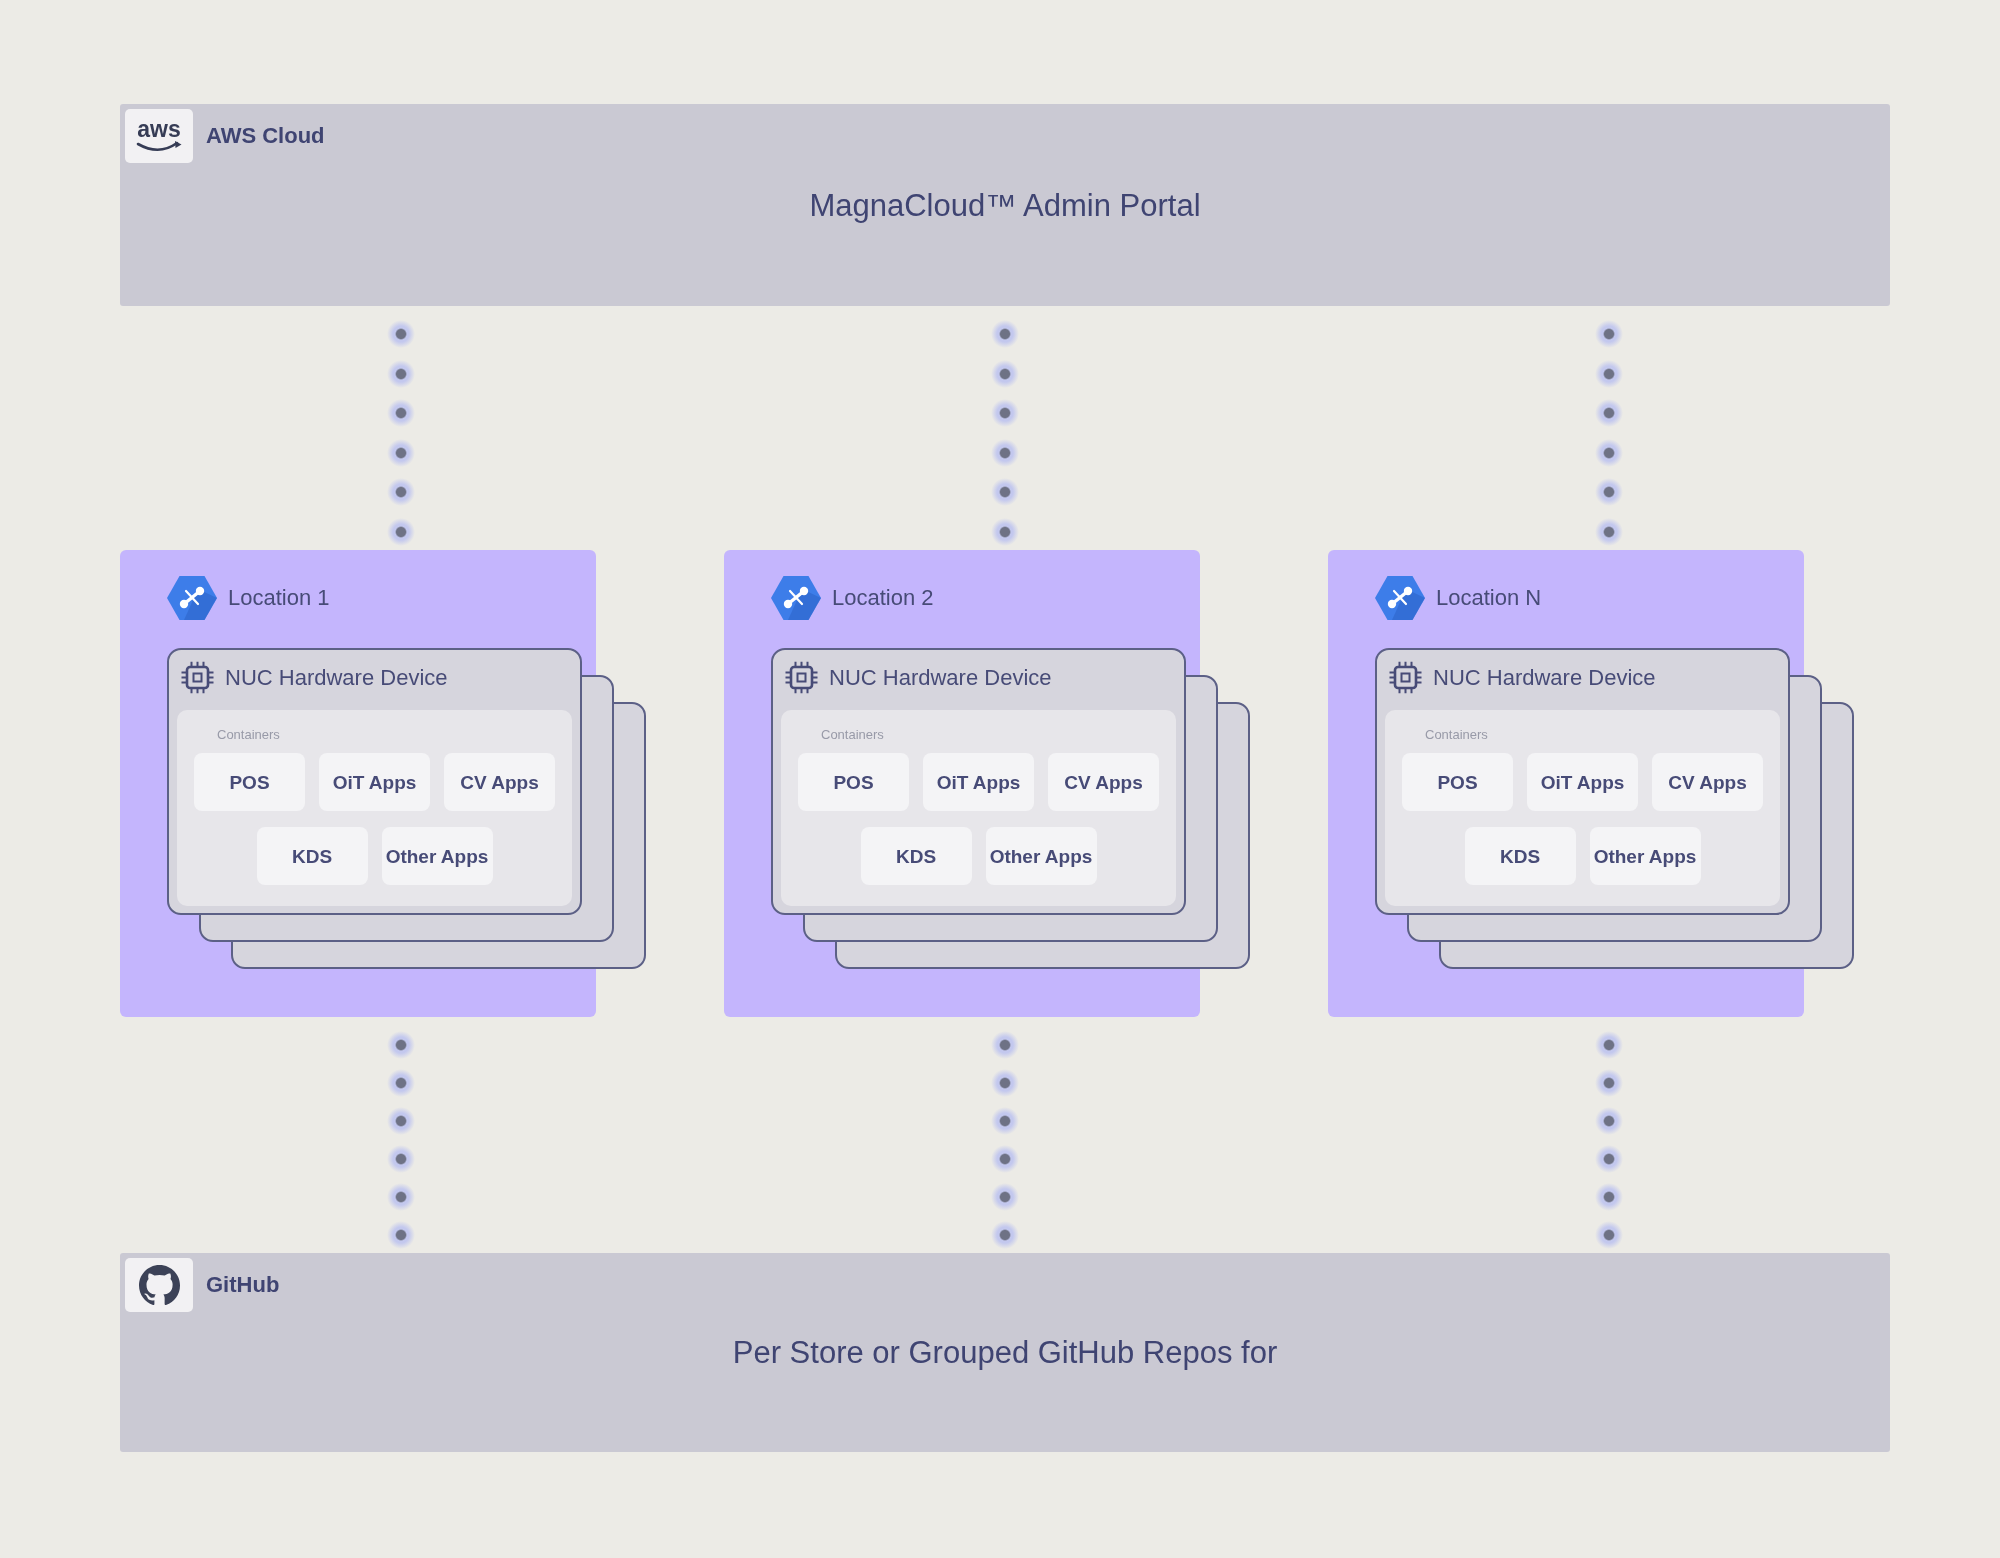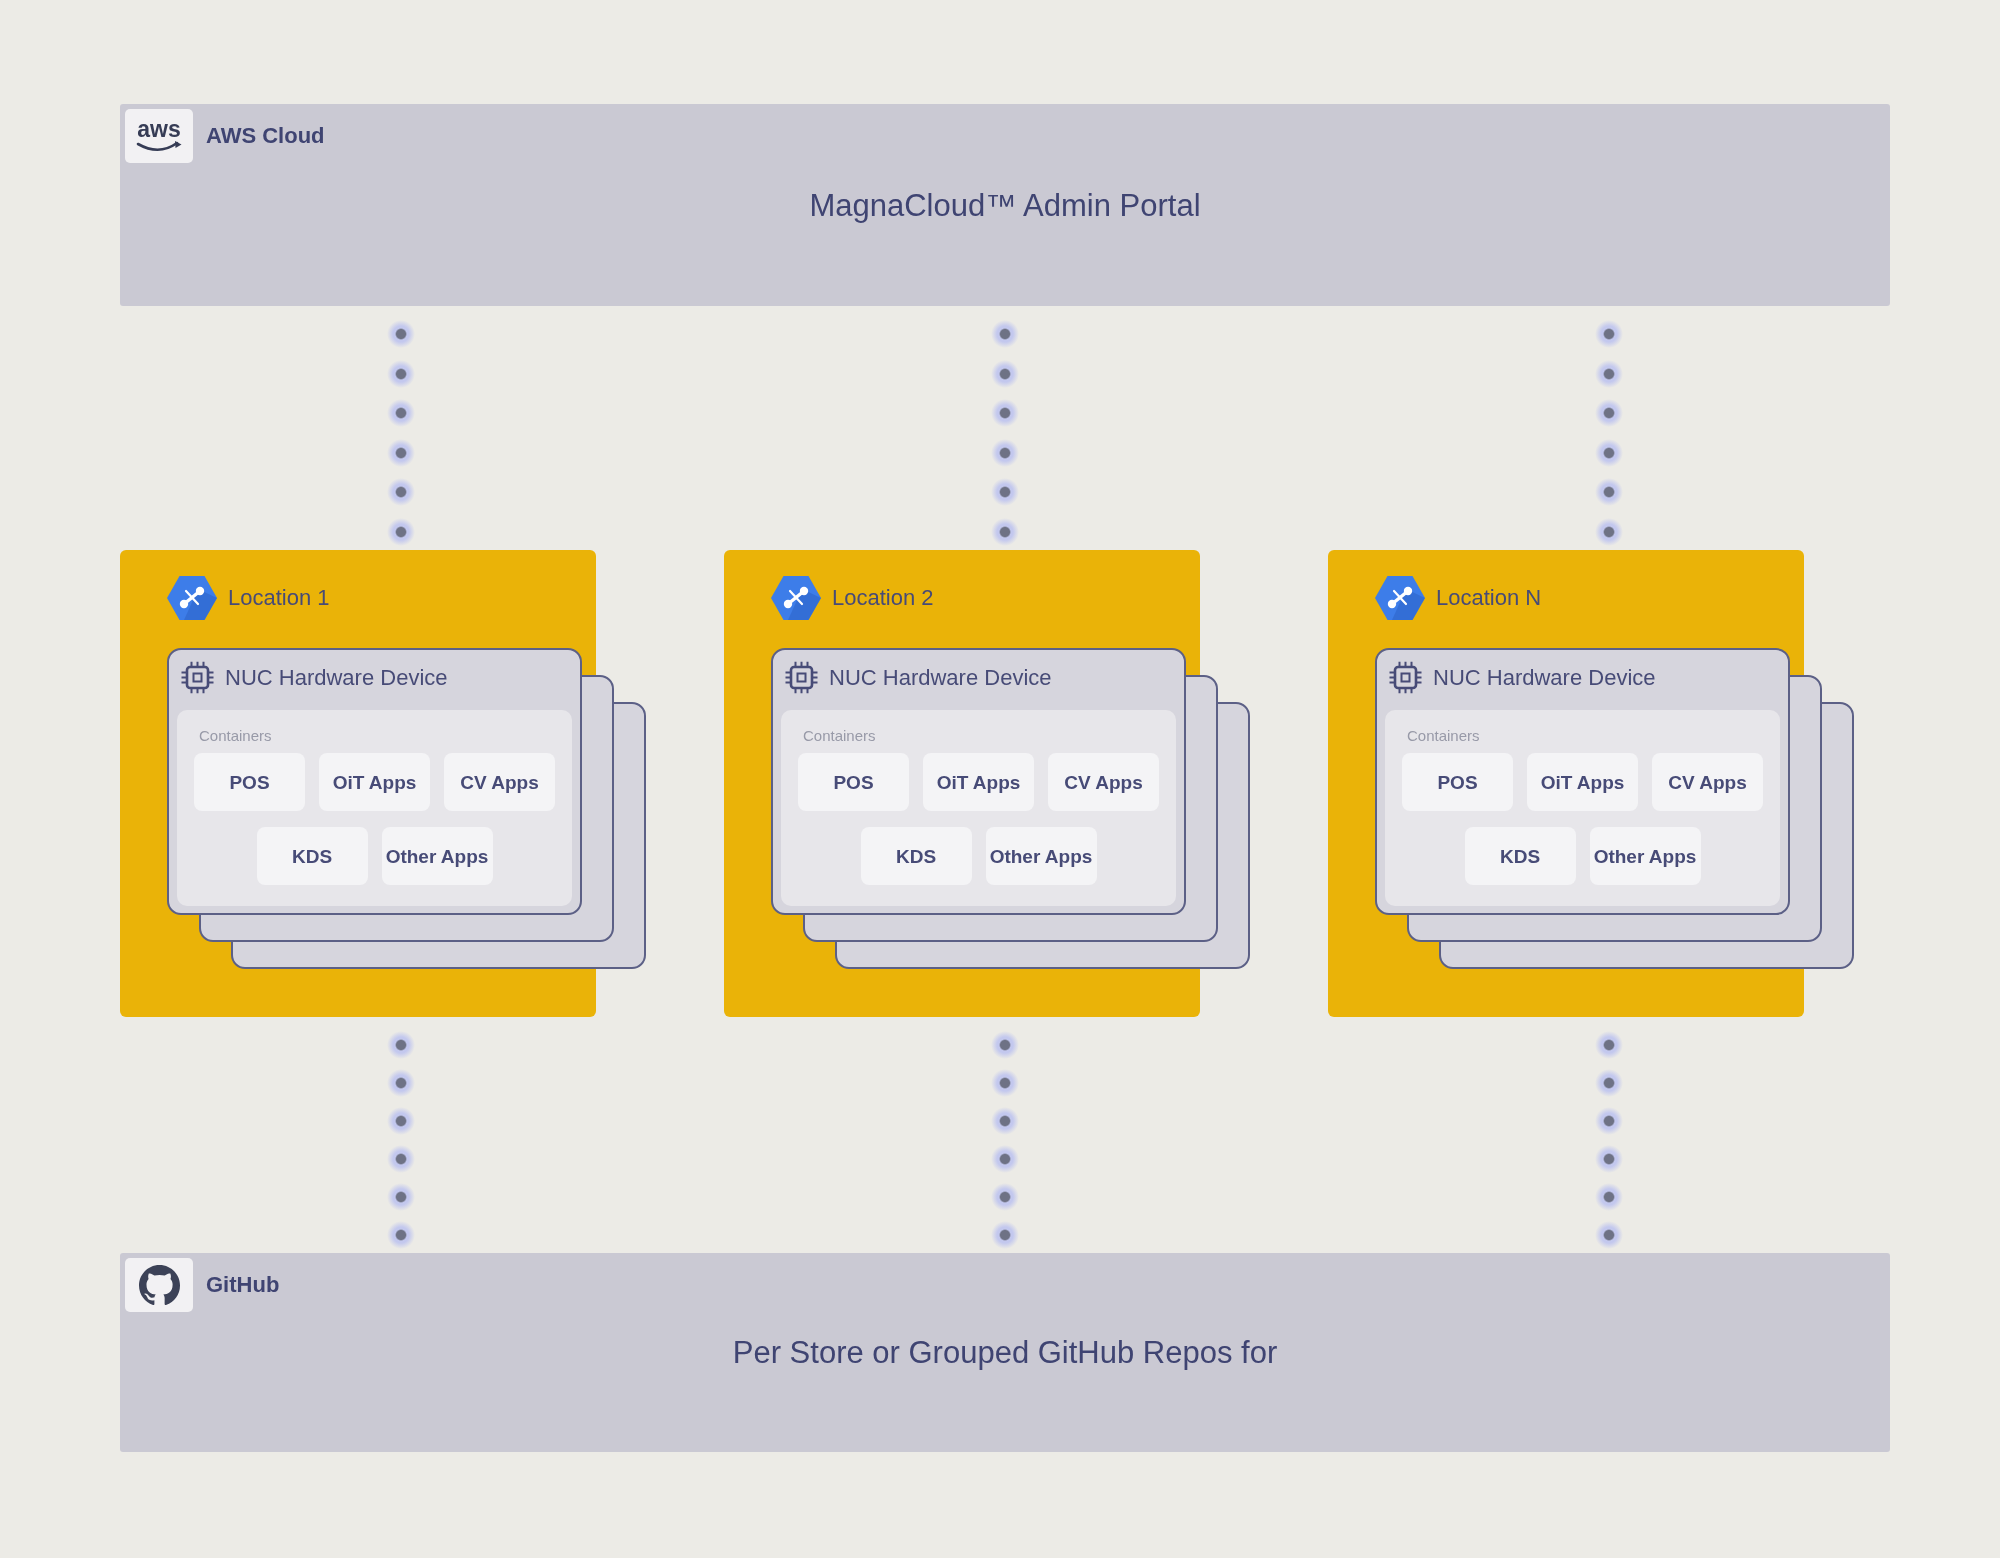--- a/index.html
+++ b/index.html
@@ -30,40 +30,40 @@
     justify-content:space-between;box-sizing:border-box;padding:14px 0 4px;
   }
   .conn-top{top:306px;height:244px;}
   .conn-bottom{top:1017px;height:236px;}
   .cx1{left:387px;} .cx2{left:991px;} .cx3{left:1595px;}
   .dot{
     width:28px;height:28px;border-radius:50%;
     background:radial-gradient(circle,#6e7285 0 4.5px,#c3c8ee 6px 8px,rgba(195,200,238,0) 14px);
   }
   
-  .loc{position:absolute;top:550px;width:476px;height:467px;background:#eab308;border-radius:6px;}
+  .loc{position:absolute;top:550px;width:476px;height:467px;background:#c4b5fd;border-radius:6px;}
   .loc-1{left:120px;} .loc-2{left:724px;} .loc-3{left:1328px;}
   .loc-head{position:absolute;left:47px;top:26px;display:flex;align-items:center;gap:11px;}
   .loc-label{font-size:22px;font-weight:500;color:#474b77;}
   
   .stack{position:absolute;left:47px;top:98px;width:480px;height:330px;}
   .card{
     position:absolute;width:415px;height:267px;background:#d6d5dd;
     border:2px solid #5c6086;border-radius:14px;box-sizing:border-box;
   }
   .ghost3{left:64px;top:54px;}
   .ghost2{left:32px;top:27px;}
   .front{left:0;top:0;}
   .card-head{position:absolute;left:10px;top:11px;display:flex;align-items:center;gap:9px;}
   .card-title{font-size:22px;font-weight:500;color:#474b77;}
   .containers{
     position:absolute;left:8px;top:60px;width:395px;height:196px;
     background:#e7e6ea;border-radius:10px;
   }
-  .containers-label{position:absolute;left:22px;top:17px;font-size:15px;color:#989aa8;}
+  .containers-label{position:absolute;left:40px;top:17px;font-size:13px;color:#989aa8;}
   .chip-row{position:absolute;left:0;width:100%;display:flex;justify-content:center;gap:14px;}
   .row1{top:43px;} .row2{top:117px;}
   .chip{
     min-width:111px;height:58px;background:#f4f4f6;border-radius:8px;
     display:flex;align-items:center;justify-content:center;text-align:center;
     font-size:19px;font-weight:700;color:#474b77;line-height:23px;
     box-sizing:border-box;padding:0 0;
   }
   svg{display:block;}
 </style>

